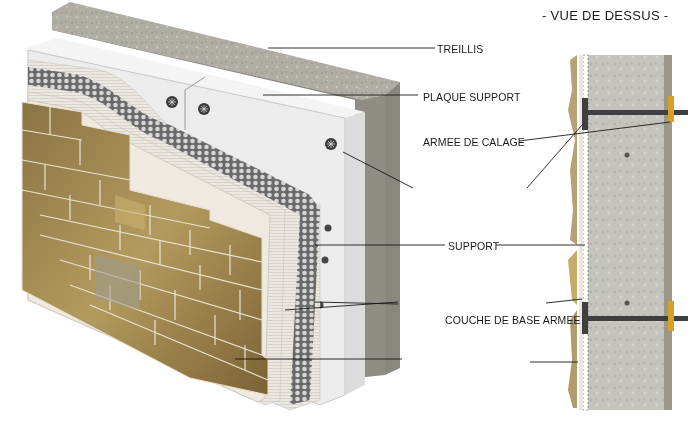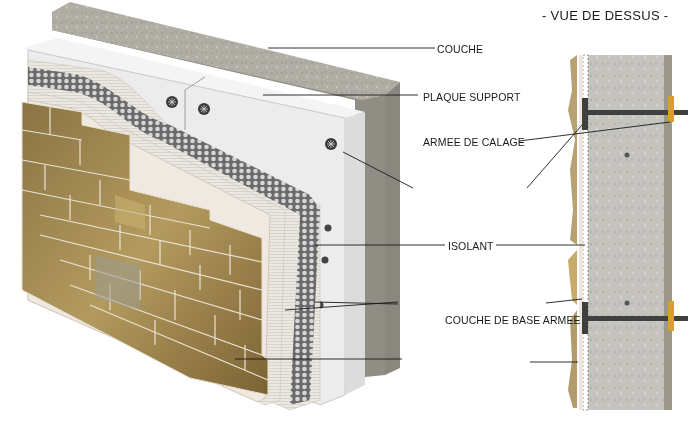--- a/index.html
+++ b/index.html
@@ -131,19 +131,19 @@
       <line x1="285" y1="310" x2="398" y2="302"></line>
       <line x1="315" y1="302" x2="398" y2="304"></line>
       <line x1="546" y1="303" x2="582" y2="299"></line>
       <line x1="235" y1="359" x2="402" y2="359"></line>
       <line x1="530" y1="362" x2="578" y2="362"></line>
     </g>
   </svg>
 
   <div class="title" style="left:542px; top:8px;">- VUE DE DESSUS -</div>
 
-  <div class="label" style="left:437px; top:43px;">COUCHE</div>
+  <div class="label" style="left:437px; top:43px;">TREILLIS</div>
   <div class="label" style="left:423px; top:91px;">PLAQUE SUPPORT</div>
   <div class="label" style="left:423px; top:136px;">ARMEE DE CALAGE</div>
-  <div class="label" style="left:448px; top:240px;">ISOLANT</div>
+  <div class="label" style="left:448px; top:240px;">SUPPORT</div>
   <div class="label" style="left:401px; top:314px;margin-left:44px;">COUCHE DE BASE ARMEE</div>
 
 </div>
 
 </body></html>

